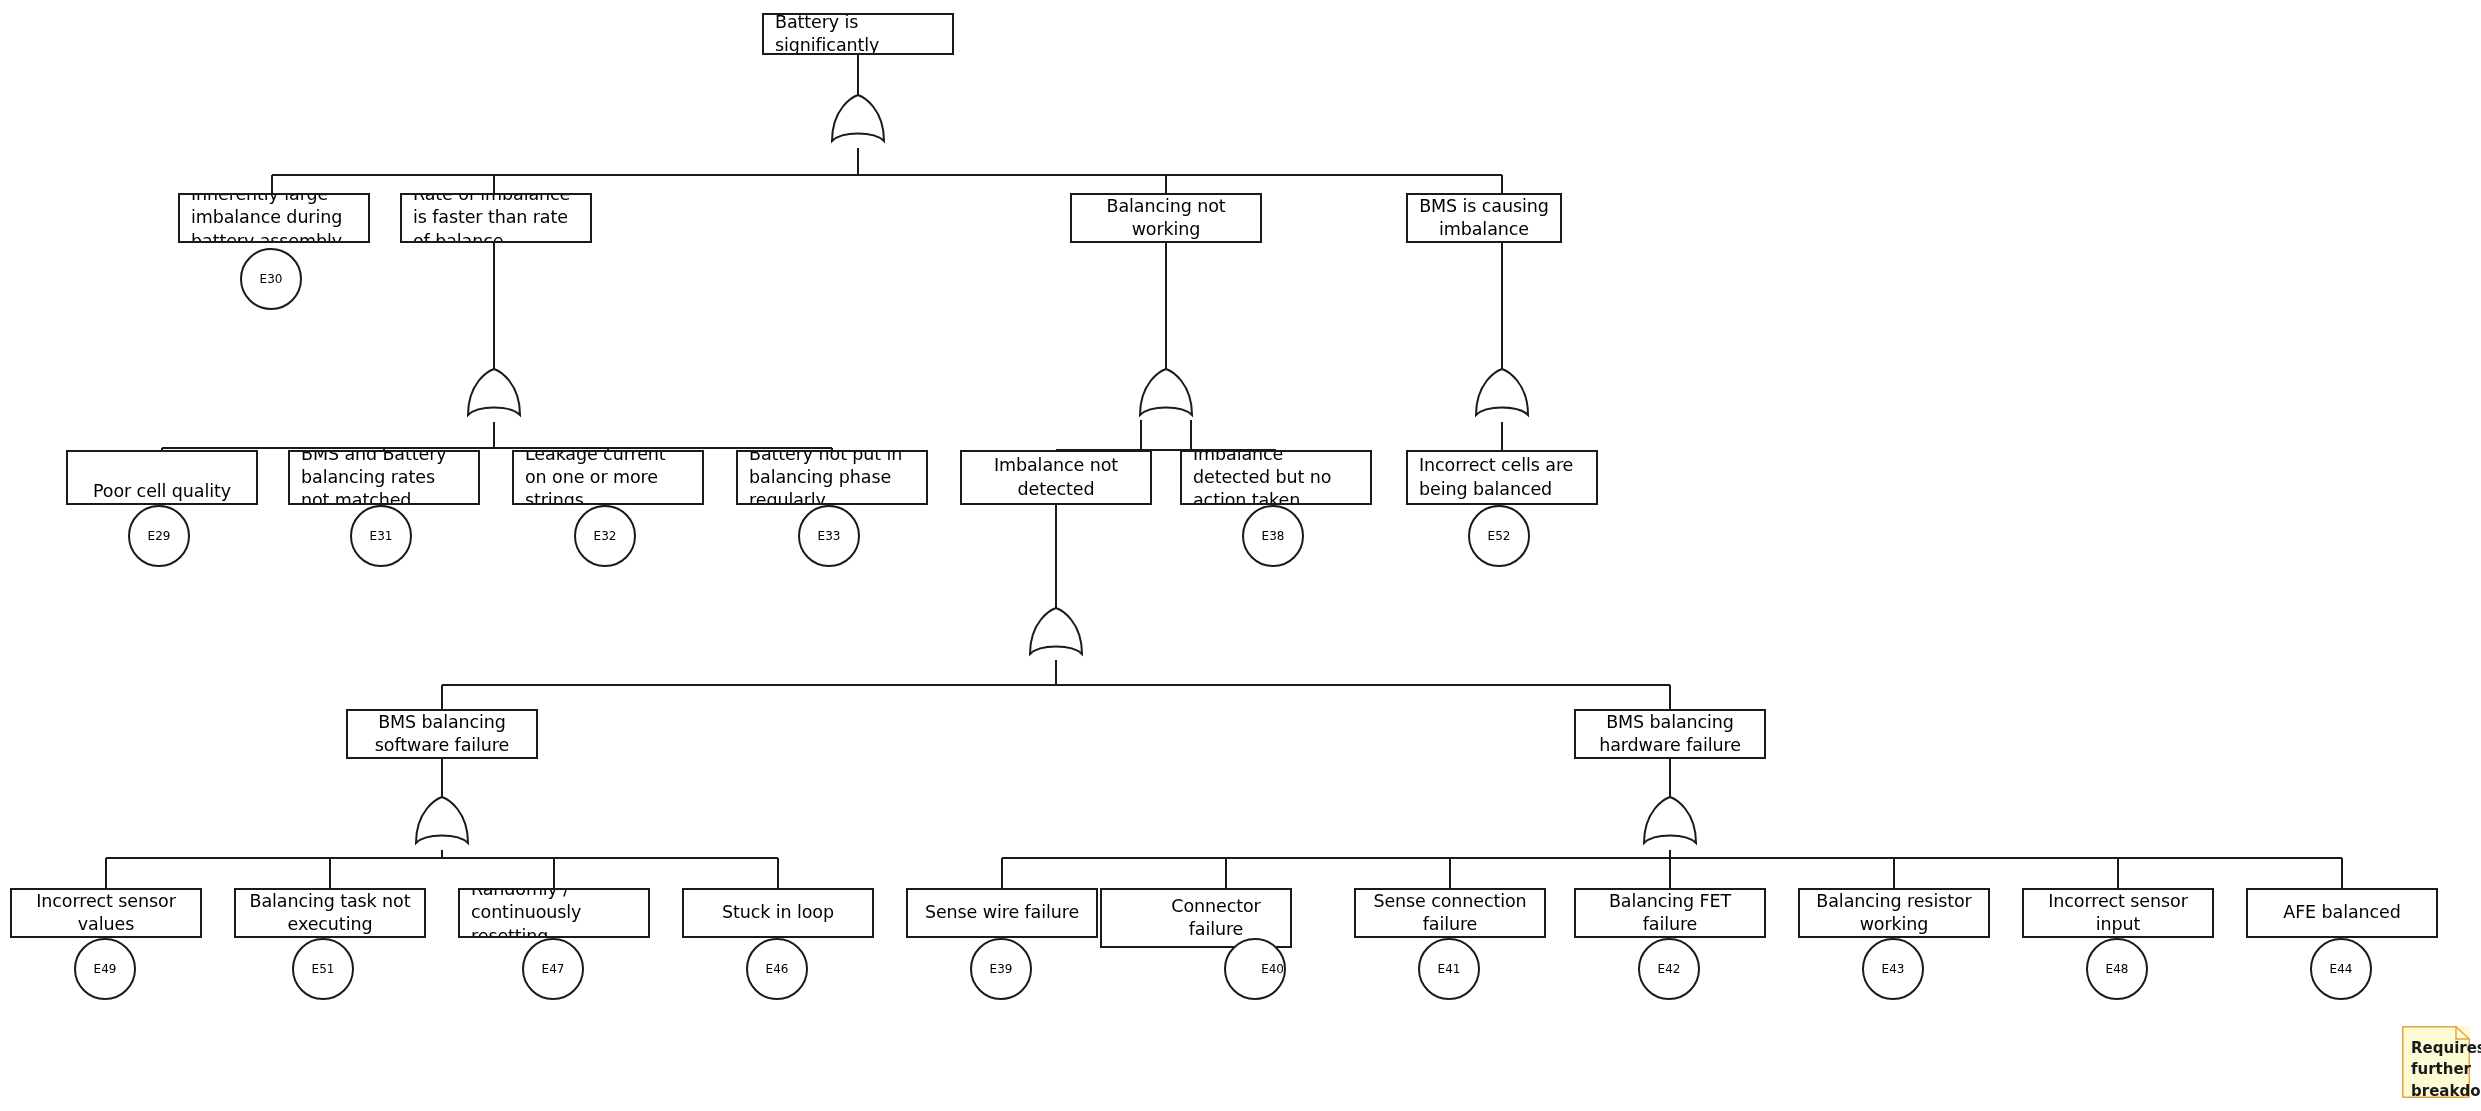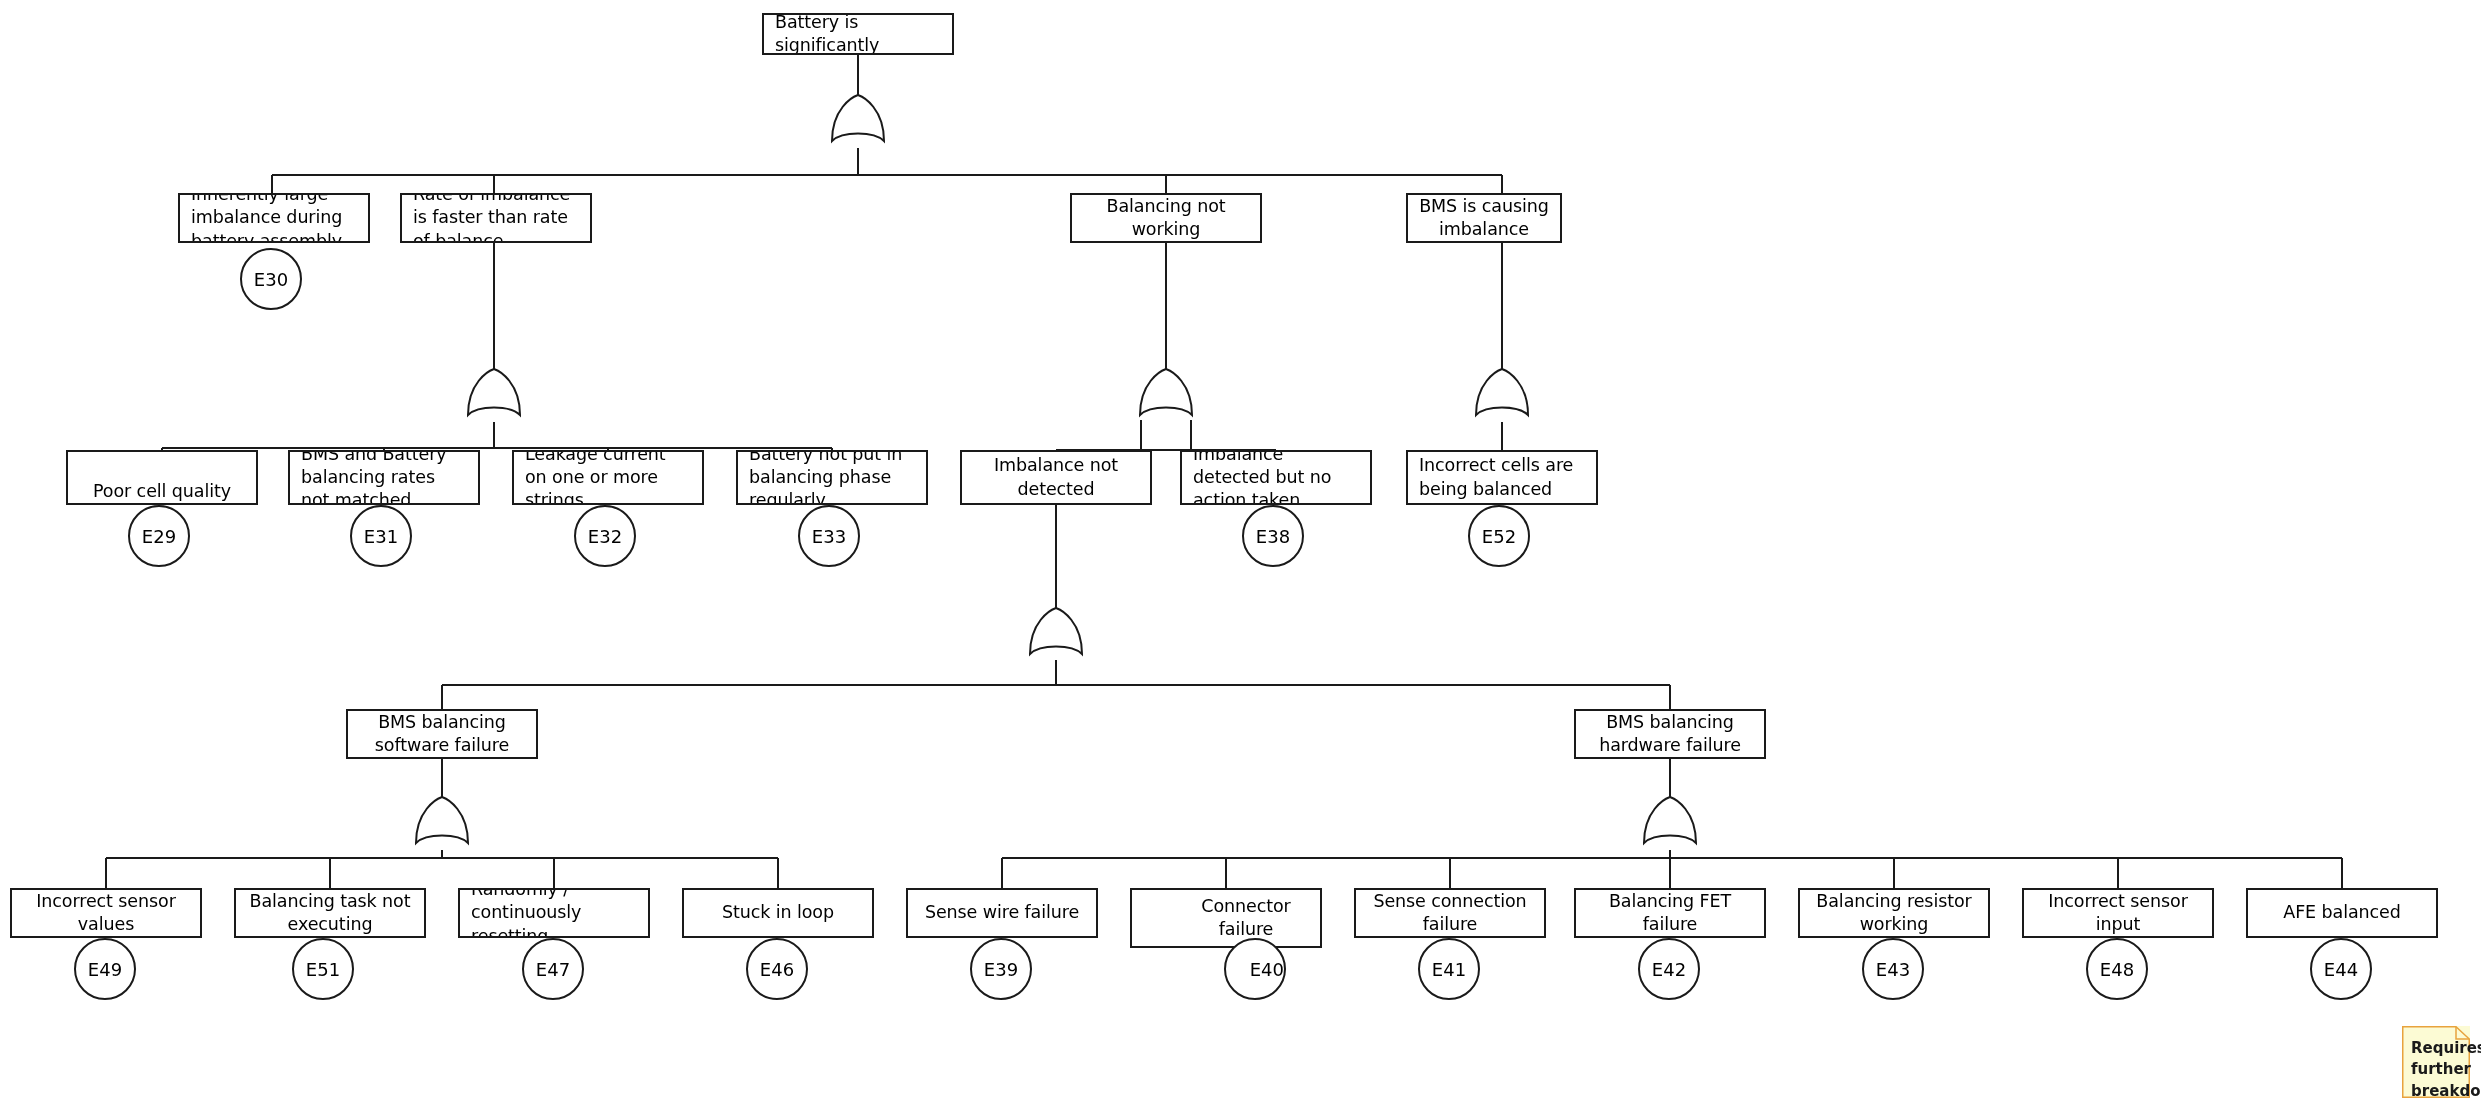--- a/index.html
+++ b/index.html
@@ -60,21 +60,21 @@
     position: absolute;
     box-sizing: border-box;
     border: 2px solid #1a1a1a;
     border-radius: 50%;
     background: #ffffff;
     display: flex;
     align-items: center;
     justify-content: center;
   }
   .event-circle span {
-    font-size: 18px;
+    font-size: 12px;
     color: #000000;
   }
   .gate {
     position: absolute;
   }
   .gate path {
     fill: #ffffff;
     stroke: #1a1a1a;
     stroke-width: 2;
   }
@@ -242,21 +242,21 @@
   </div>
   <div class="node-box multi" style="left:458px; top:888px; width:192px; height:50px;">
     <span class="node-label">Randomly / continuously resetting</span>
   </div>
   <div class="node-box single" style="left:682px; top:888px; width:192px; height:50px;">
     <span class="node-label">Stuck in loop</span>
   </div>
   <div class="node-box single" style="left:906px; top:888px; width:192px; height:50px;">
     <span class="node-label">Sense wire failure</span>
   </div>
-  <div class="node-box single" style="left:1130px; top:888px; width:192px; height:60px;padding-left:40px;">
+  <div class="node-box single" style="left:1100px; top:888px; width:192px; height:60px;padding-left:40px;">
     <span class="node-label">Connector failure</span>
   </div>
   <div class="node-box single" style="left:1354px; top:888px; width:192px; height:50px;">
     <span class="node-label">Sense connection failure</span>
   </div>
   <div class="node-box single" style="left:1574px; top:888px; width:192px; height:50px;">
     <span class="node-label">Balancing FET failure</span>
   </div>
   <div class="node-box single" style="left:1798px; top:888px; width:192px; height:50px;">
     <span class="node-label">Balancing resistor working</span>

